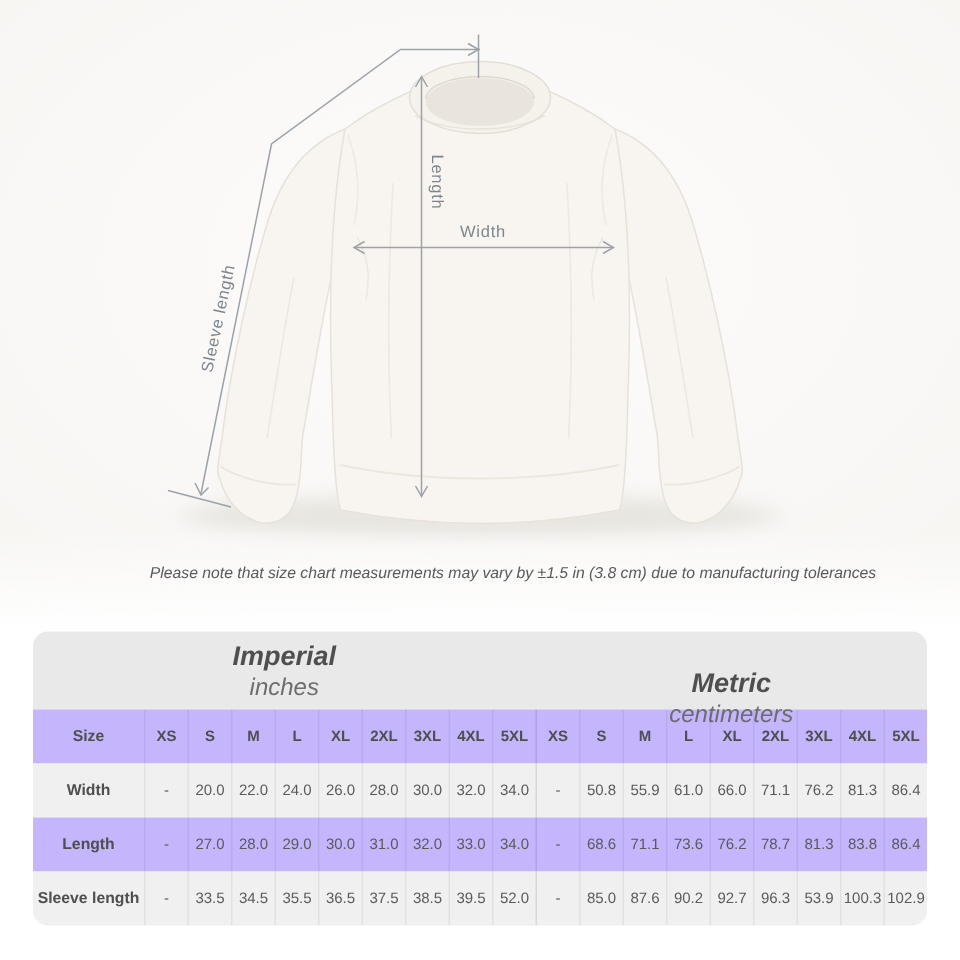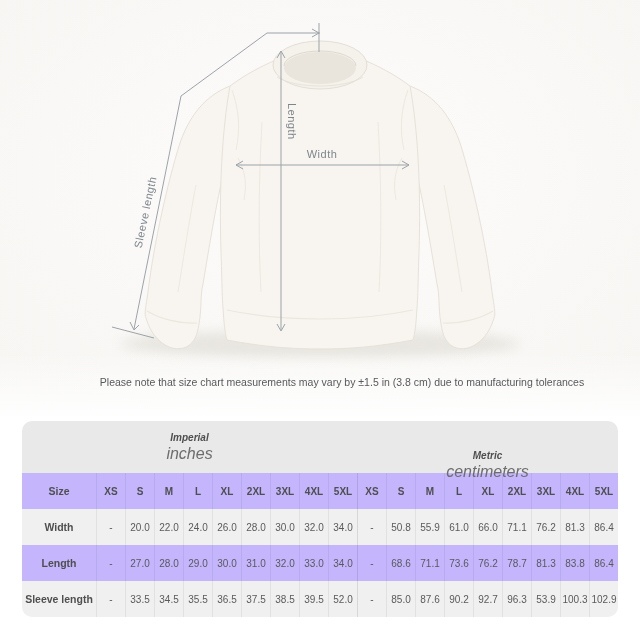--- a/index.html
+++ b/index.html
@@ -8,27 +8,27 @@
     --band_bg:#e9e9e9; --row_alt_bg:#f0f0f0; --cell_text:#5a5a5a; --label_text:#4f4f4f;
     --title_text:#212121; --note_text:#58595b; --sep:rgba(0,0,0,0.06); --sep_strong:rgba(0,0,0,0.10);
   }
   *{margin:0;padding:0;box-sizing:border-box;}
   html,body{background:#fff;}
   body{font-family:"Liberation Sans",sans-serif;}
   .page{position:relative;width:640px;height:640px;background:#fff;overflow:hidden;}
   .photo{position:absolute;left:0;top:0;width:640px;height:420px;}
   .headings{position:absolute;left:0;top:371px;width:640px;text-align:center;z-index:2;}
   .title{font-size:15px;font-weight:bold;color:var(--title_text);letter-spacing:.2px;}
-  .note{margin-top:5px;font-size:10.5px;color:var(--note_text);margin-left:44px;}
+  .note{margin-top:5px;font-size:10.5px;font-style:italic;color:var(--note_text);margin-left:44px;}
   .size-chart{position:absolute;left:22px;top:421px;width:596px;z-index:2;}
   .band{display:flex;height:52px;background:var(--band_bg);border-radius:10px 10px 0 0;}
   .band-half{display:flex;flex-direction:column;align-items:center;justify-content:center;gap:2px;}
   .band-half.imp{width:335px;}
   .band-half.met{width:261px;margin-top:37px;}
-  .g-label{font-size:10px;font-weight:bold;font-style:italic;color:var(--label_text);}
+  .g-label{font-size:18px;font-weight:bold;font-style:italic;color:var(--label_text);}
   .g-sub{font-size:16px;font-style:italic;color:#6d6d6d;}
   .row{display:grid;grid-template-columns:74px repeat(18,1fr);height:36px;background:#c4b5fd;}
   .row.alt{background:var(--row_alt_bg);}
   .row.last{border-radius:0 0 10px 10px;overflow:hidden;}
   .cell{display:flex;align-items:center;justify-content:center;font-size:10px;color:var(--cell_text);
         border-left:1px solid var(--sep);white-space:nowrap;}
   .cell:first-child{border-left:none;}
   .cell.sep-strong{border-left:1px solid var(--sep_strong);}
   .cell.lab{font-weight:bold;color:var(--label_text);font-size:10.5px;}
   .cell.hdr{font-weight:bold;color:var(--label_text);text-align:right;}

